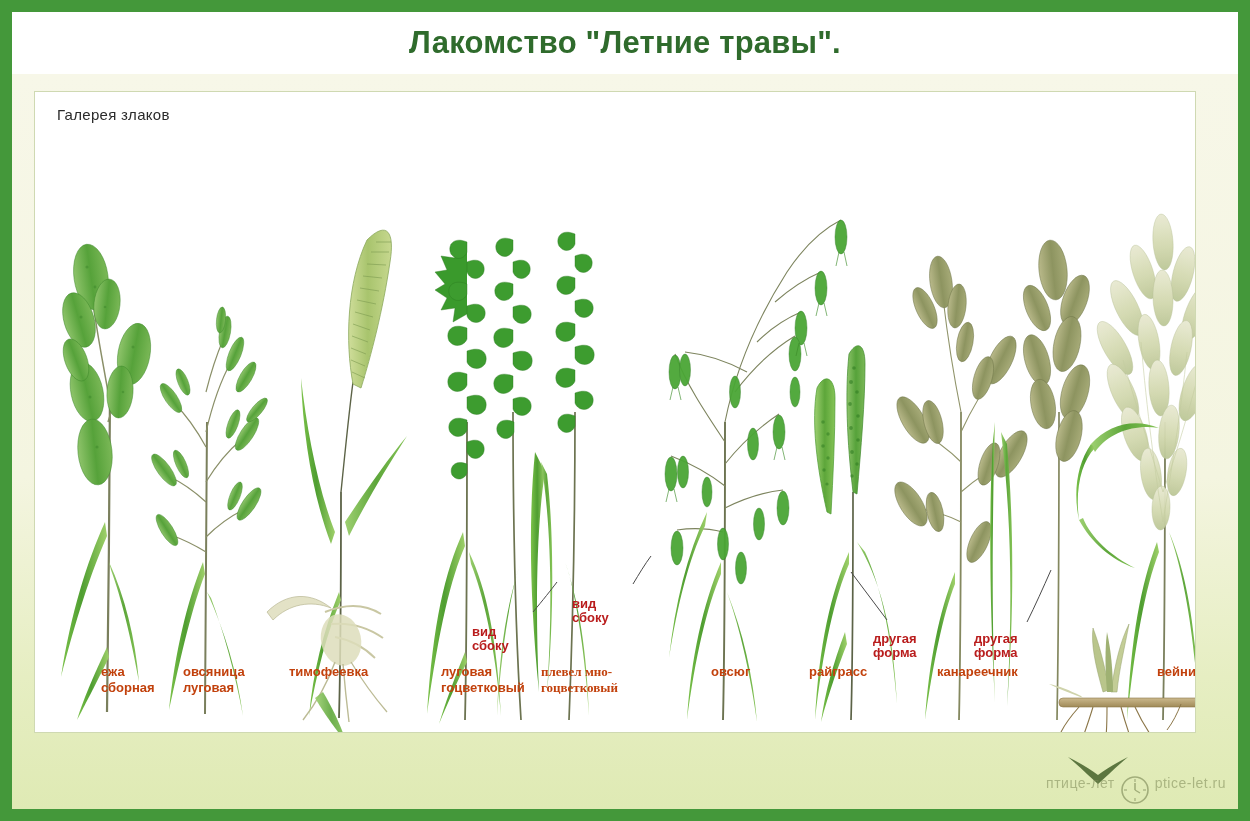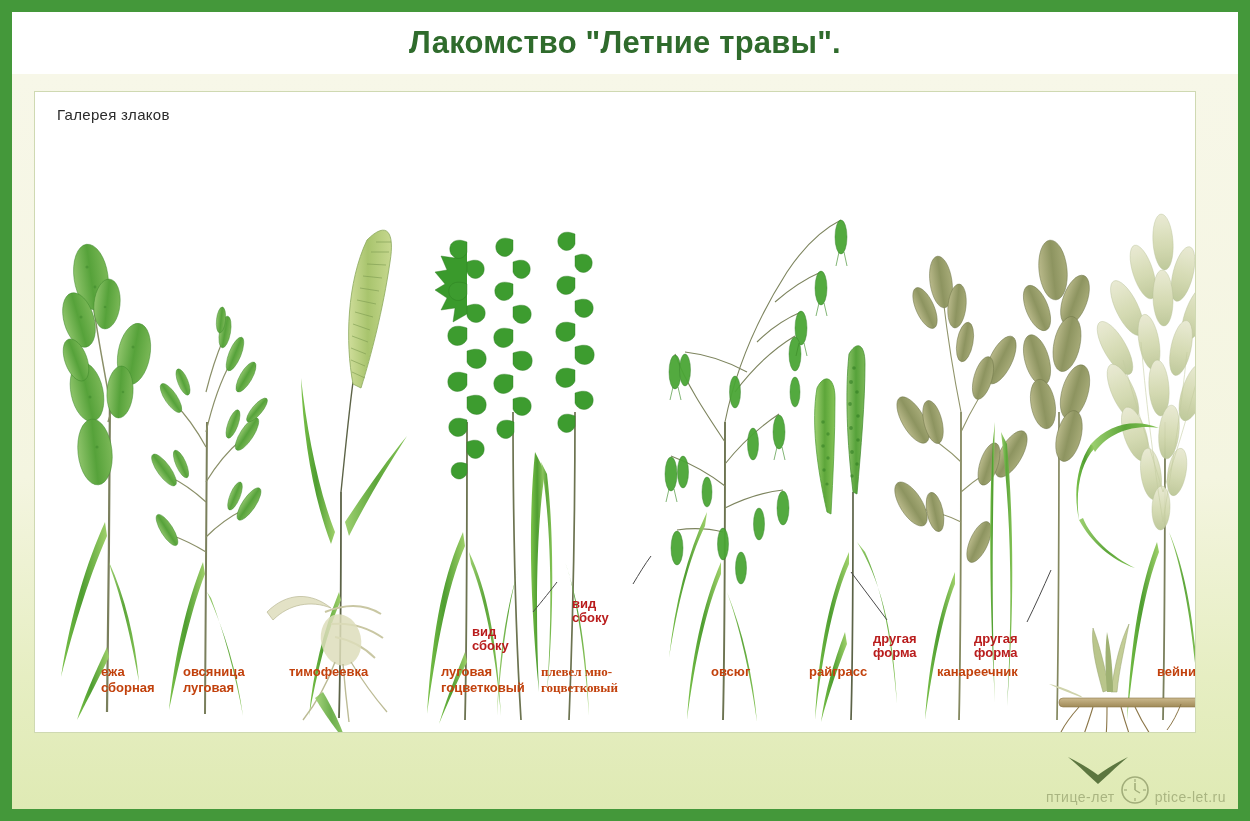--- a/index.html
+++ b/index.html
@@ -35,21 +35,21 @@
   .canvas svg{display:block;width:1162px;height:642px;}
 
   
   .anno{position:absolute;font-size:13px;line-height:14px;color:#b91c1c;font-weight:600;}
 
   
   .captions{position:absolute;left:22px;top:641px;width:1162px;height:70px;}
   .cap{position:absolute;font-size:13px;line-height:15.5px;color:#c2410c;font-weight:600;}
 
   
-  .watermark{position:absolute;right:12px;bottom:4px;display:flex;align-items:flex-end;
+  .watermark{position:absolute;right:12px;bottom:4px;display:flex;align-items:flex-start;
              gap:5px;opacity:.55;}
   .wm-text{font-size:14px;color:#7e8a57;letter-spacing:.5px;}
   .wm-bird{position:absolute;right:108px;bottom:22px;opacity:.8;}
 </style>
 </head>
 <body>
 
 <div class="page">
  <div class="inner">
 

